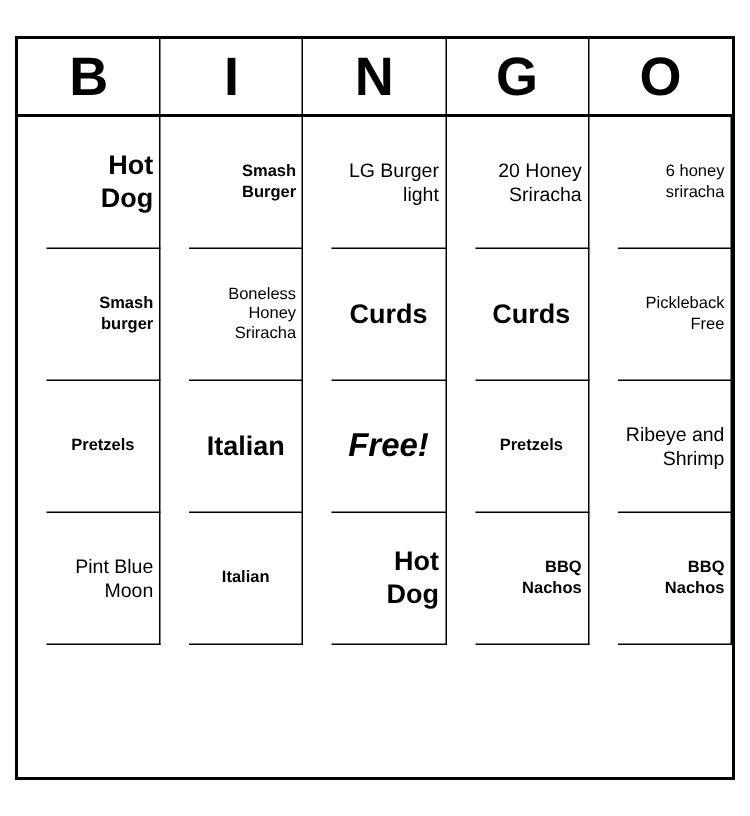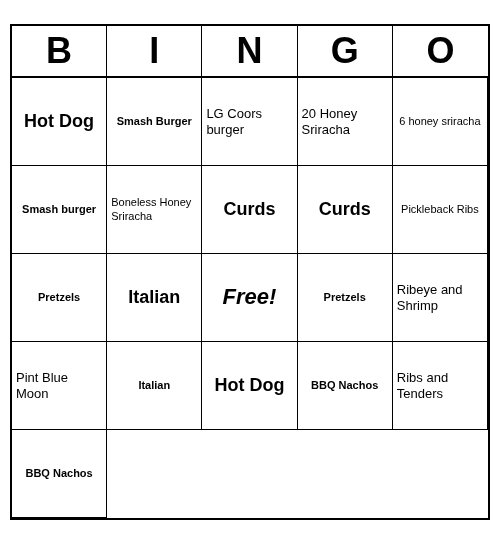--- a/index.html
+++ b/index.html
@@ -46,26 +46,27 @@
       display: grid;
       grid-template-columns: repeat(5, 1fr);
       grid-template-rows: repeat(5, 88px);
     }
 
     .bingo-cell {
       border: 1px solid #000;
       display: flex;
       align-items: center;
       justify-content: center;
-      text-align: left;
+      text-align: right;
       padding: 4px;
       font-size: 13px;
       line-height: 1.2;
       border-left: none;
       border-top: none;
+      margin-left: 19px;
     }
 
     .bingo-cell:nth-child(5n+1) {
       border-left: none;
     }
 
     .bingo-cell.large-text {
       font-size: 18px;
       font-weight: bold;
     }
@@ -92,33 +93,32 @@
   <div class="bingo-header">
   <div class="bingo-header-cell">B</div>
       <div class="bingo-header-cell">I</div>
       <div class="bingo-header-cell">N</div>
       <div class="bingo-header-cell">G</div>
       <div class="bingo-header-cell">O</div>
     </div>
   <div class="bingo-grid">
   <div class="bingo-cell large-text">Hot Dog</div>
       <div class="bingo-cell medium-text">Smash Burger</div>
-      <div class="bingo-cell">LG Coors burger</div>
+      <div class="bingo-cell">LG Burger light</div>
       <div class="bingo-cell">20 Honey Sriracha</div>
       <div class="bingo-cell small-text">6 honey sriracha</div>
       <div class="bingo-cell medium-text">Smash burger</div>
       <div class="bingo-cell small-text">Boneless Honey Sriracha</div>
       <div class="bingo-cell large-text">Curds</div>
       <div class="bingo-cell large-text">Curds</div>
-      <div class="bingo-cell small-text">Pickleback Ribs</div>
+      <div class="bingo-cell small-text">Pickleback Free</div>
       <div class="bingo-cell medium-text">Pretzels</div>
       <div class="bingo-cell large-text">Italian</div>
       <div class="bingo-cell free">Free!</div>
       <div class="bingo-cell medium-text">Pretzels</div>
       <div class="bingo-cell">Ribeye and Shrimp</div>
       <div class="bingo-cell">Pint Blue Moon</div>
       <div class="bingo-cell medium-text">Italian</div>
       <div class="bingo-cell large-text">Hot Dog</div>
       <div class="bingo-cell medium-text">BBQ Nachos</div>
-      <div class="bingo-cell">Ribs and Tenders</div>
       <div class="bingo-cell medium-text">BBQ Nachos</div>
     </div>
 </div>
 
 </body></html>

